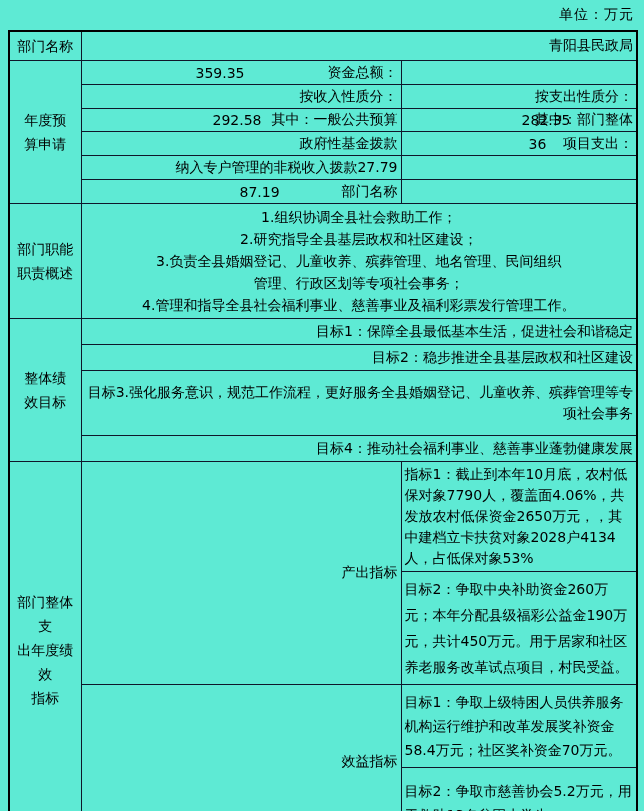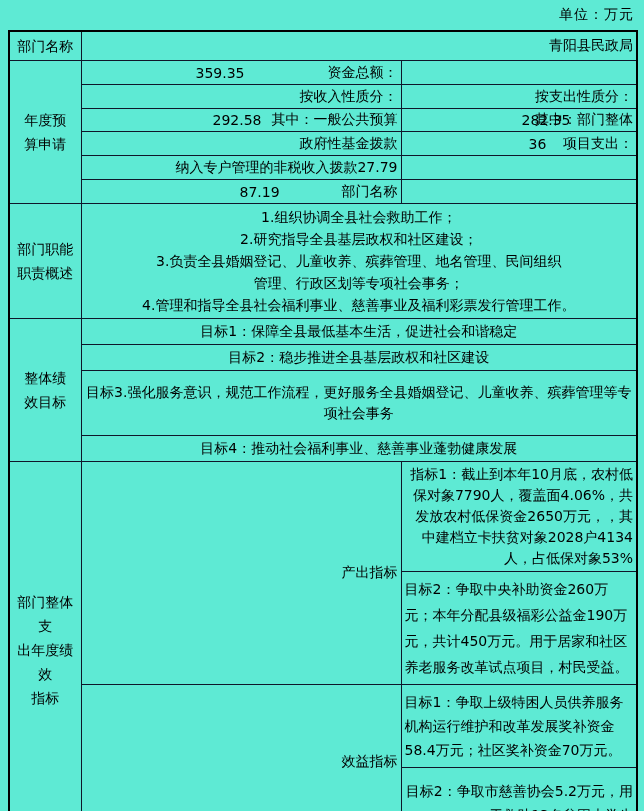--- a/index.html
+++ b/index.html
@@ -55,26 +55,26 @@
   .vA { left: 114px; }  
   .vB { left: 131px; }  
   .vC { left: 120px; }  
   .vD { left: 127px; }  
   .vE { left: 158px; }  
   td.functions {
     text-align: center;
     white-space: pre-line;
     line-height: 22px;
   }
-  td.goal { text-align: center; line-height: 21px; margin-left: 32px; }
+  td.goal { text-align: right; line-height: 21px; margin-left: 32px; }
   td.metric {
     line-height: 21px;
     padding: 3px 5px;
   }
-  td.metric.ta-c { text-align: right; }
+  td.metric.ta-c { text-align: left; }
   td.metric.ta-l { text-align: left; }
   td.metric.lh22 { line-height: 26px; }
   td.metric.lh24 { line-height: 24px; margin-left: 21px; }
 </style>
 </head>
 <body>
 
 <div class="page">
 
   <div class="unit-note">单位：万元</div>

